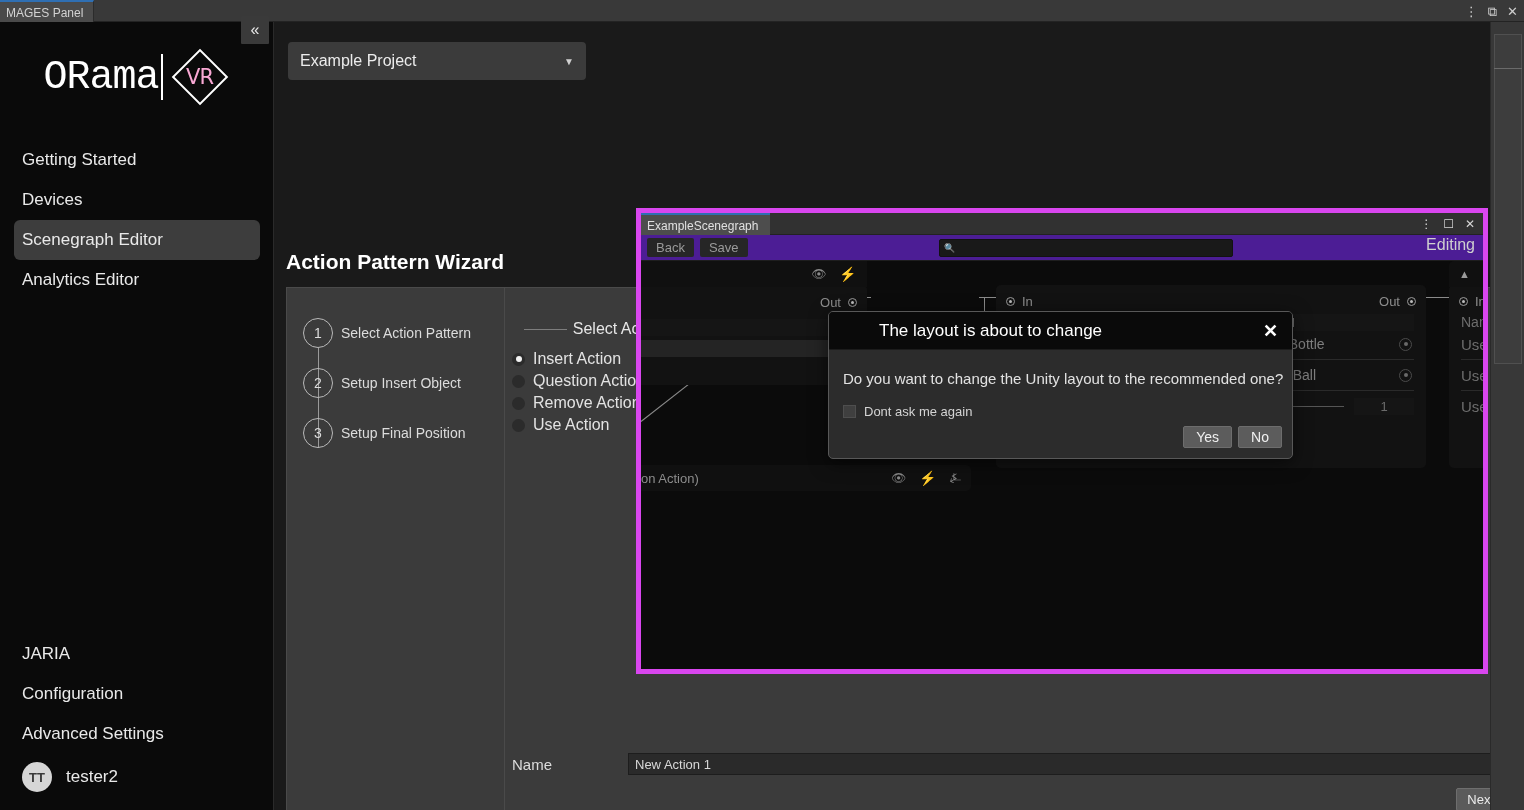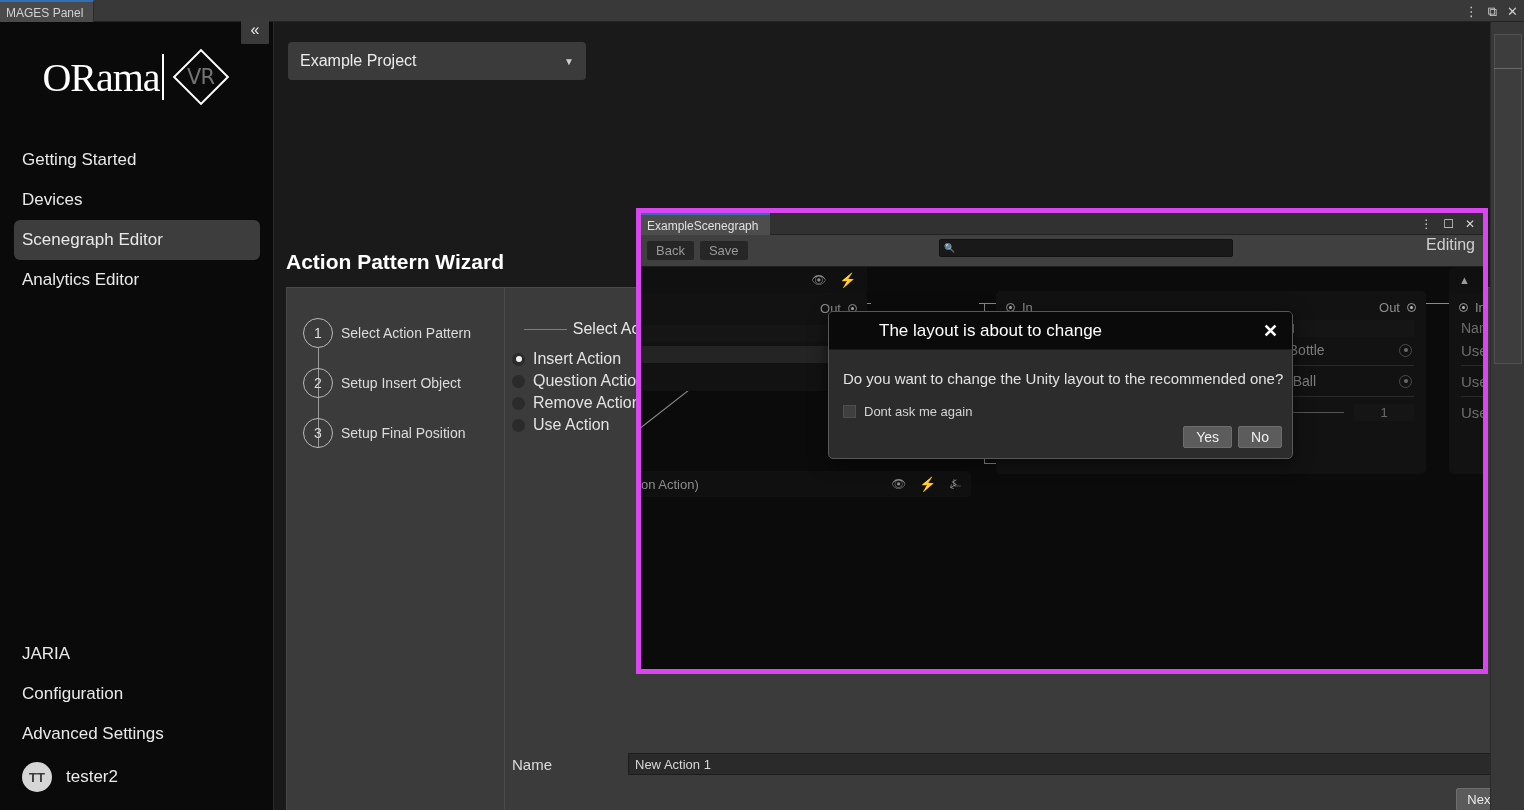--- a/index.html
+++ b/index.html
@@ -40,33 +40,33 @@
     background: #3a3a3a; color: #e8e8e8; font-size: 16px;
     display: flex; align-items: center; justify-content: center;
     cursor: pointer; border-radius: 1px;
   }
   .logo-wrap {
     position: absolute; left: 0; top: 10px; width: 274px; height: 90px;
     display: flex; align-items: center; justify-content: center;
   }
   .logo-text {
     font-size: 40px; font-weight: 400; letter-spacing: -1px;
-    color: #ffffff; font-family: Liberation Serif, serif;
+    color: #ffffff; font-family: Liberation Mono, monospace;
   }
   .logo-div { width: 2px; height: 46px; background: #ffffff; margin: 0 6px 0 2px; }
   .logo-diamond {
     position: relative; width: 62px; height: 62px;
     display: flex; align-items: center; justify-content: center;
   }
   .logo-diamond .dm {
     position: absolute; left: 11px; top: 11px; width: 40px; height: 40px;
     border: 2px solid #ffffff; transform: rotate(45deg);
   }
   .logo-diamond .vr {
-    position: relative; color: #737373; font-size: 21px; font-weight: 500;
+    position: relative; color: #f9a8d4; font-size: 21px; font-weight: 500;
     font-family: "DejaVu Sans", sans-serif; letter-spacing: -1px;
   }
 
   .nav { position: absolute; left: 0; top: 118px; width: 274px; }
   .nav-item {
     height: 40px; margin: 0 14px 0 14px; padding: 0 8px;
     display: flex; align-items: center;
     font-size: 17px; color: #e9e9e9; border-radius: 6px;
     cursor: pointer; margin-bottom: 0px;
   }
@@ -183,21 +183,21 @@
     line-height: 23px; padding: 0 12px 0 6px;
     border-top: 2px solid #2f6fb3;
   }
   .sg-wincontrols {
     position: absolute; right: 8px; top: 0; height: 22px;
     display: flex; align-items: center; gap: 11px;
   }
   .sg-wincontrols .ic { color: #d7d7d7; font-size: 12px; cursor: pointer; line-height: 1; }
 
   .sg-toolbar {
-    position: relative; height: 32px; background: #404040;
+    position: relative; height: 26px; background: #4c1d95;
     border-bottom: 1px solid #1e1e1e; display: flex; align-items: center; padding: 0 6px;
   }
   .sg-btn {
     background: #262626; color: #9a9a9a; font-size: 13px;
     padding: 2px 9px; margin-right: 6px; cursor: pointer; border-radius: 2px;
   }
   .sg-search {
     position: absolute; left: 298px; top: 4px; width: 294px; height: 18px;
     background: #191919; border: 1px solid #121212; border-radius: 2px;
     display: flex; align-items: center; padding: 0 4px;

